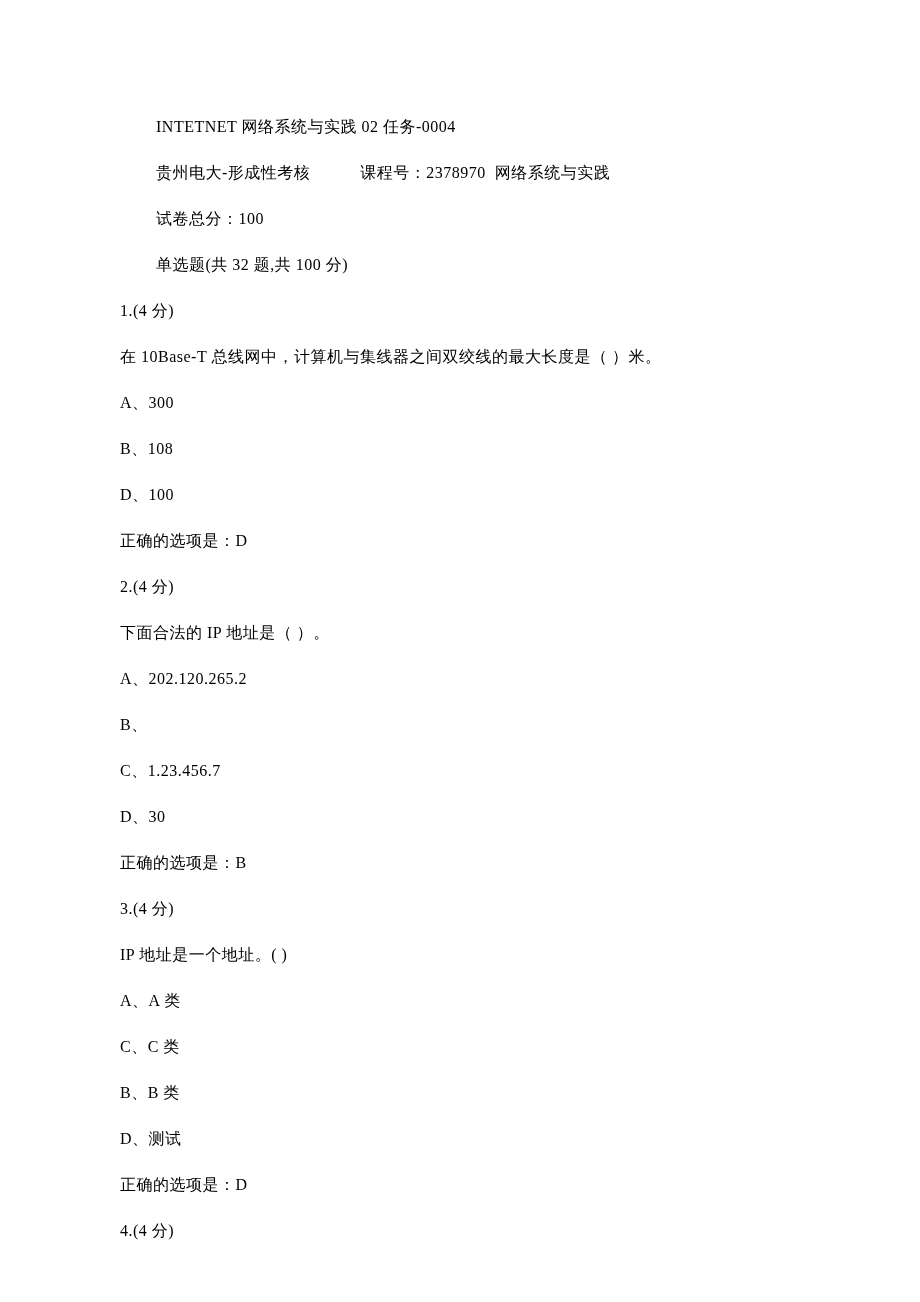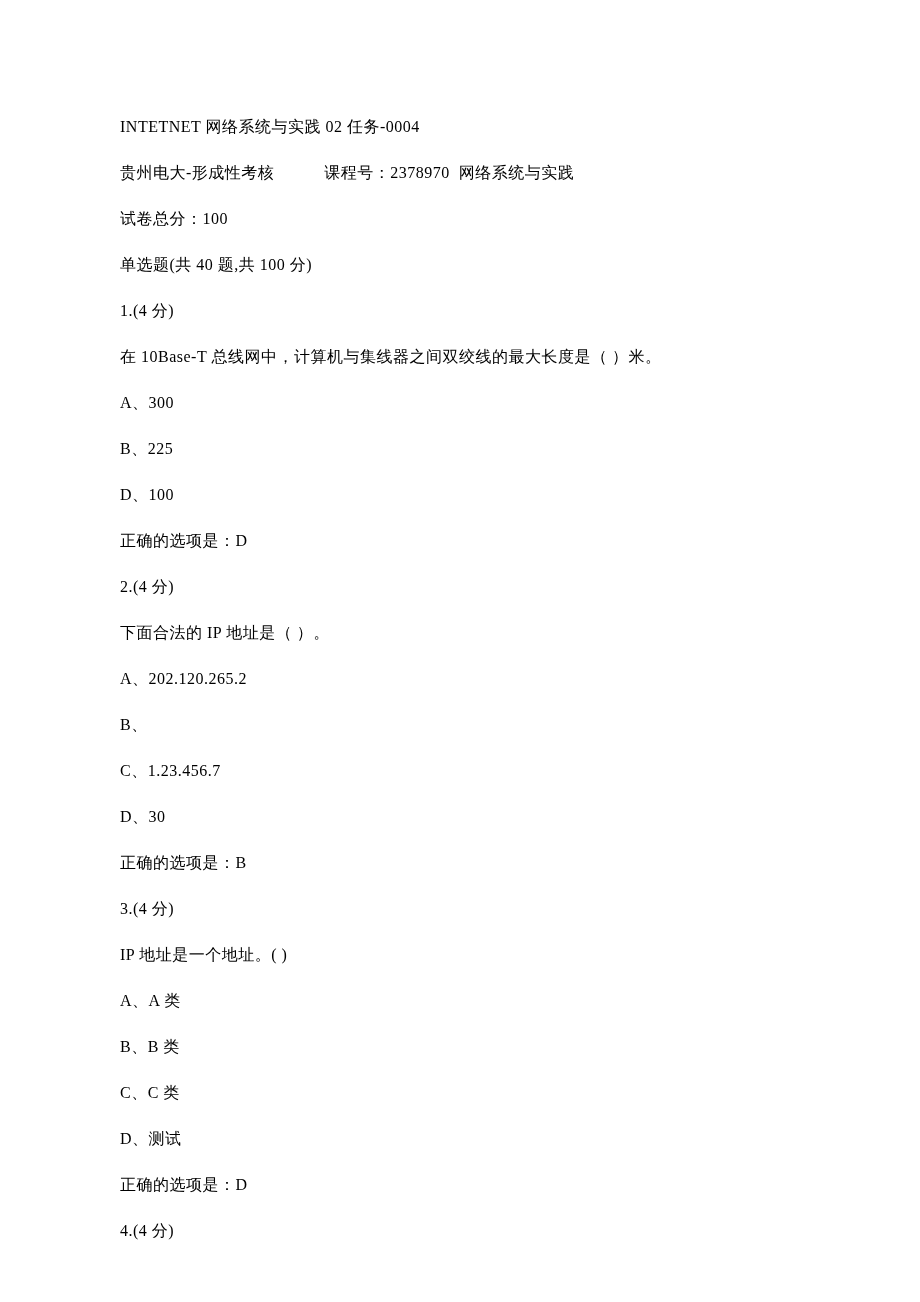--- a/index.html
+++ b/index.html
@@ -16,20 +16,21 @@
     min-height: 1302px;
     padding: 115px 120px 60px 120px;
     box-sizing: border-box;
   }
   .line {
     margin-bottom: 22px;
     letter-spacing: 0.5px;
   }
   .header-line {
     margin-bottom: 22px;
+    margin-left: 36px;
   }
   .gap {
     display: inline-block;
     width: 50px;
   }
 </style>
 </head>
 <body>
 
 <div class="page">
@@ -37,40 +38,40 @@
   <div class="line header-line">INTETNET 网络系统与实践 02 任务-0004</div>
 
   <div class="line header-line">
     <span>贵州电大-形成性考核</span><span class="gap"></span><span>课程号：</span><span>2378970</span>&nbsp;&nbsp;<span>网络系统与实践</span>
   </div>
 
   <div class="line header-line">
     <span>试卷总分：</span><span>100</span>
   </div>
 
-  <div class="line header-line">单选题(共 40 题,共 100 分)</div>
+  <div class="line header-line">单选题(共 32 题,共 100 分)</div>
 
   <div class="line">1.(4 分)</div>
   <div class="line">在 10Base-T 总线网中，计算机与集线器之间双绞线的最大长度是（   ）米。</div>
   <div class="line">A、300</div>
-  <div class="line">B、225</div>
+  <div class="line">B、108</div>
   <div class="line">D、100</div>
   <div class="line">正确的选项是：D</div>
 
   <div class="line">2.(4 分)</div>
   <div class="line">下面合法的 IP 地址是（   ）。</div>
   <div class="line">A、202.120.265.2</div>
   <div class="line">B、</div>
   <div class="line">C、1.23.456.7</div>
   <div class="line">D、30</div>
   <div class="line">正确的选项是：B</div>
 
   <div class="line">3.(4 分)</div>
   <div class="line">IP 地址是一个地址。(   )</div>
   <div class="line">A、A 类</div>
+  <div class="line">C、C 类</div>
   <div class="line">B、B 类</div>
-  <div class="line">C、C 类</div>
   <div class="line">D、测试</div>
   <div class="line">正确的选项是：D</div>
 
   <div class="line">4.(4 分)</div>
 
 </div>
 
 </body></html>

